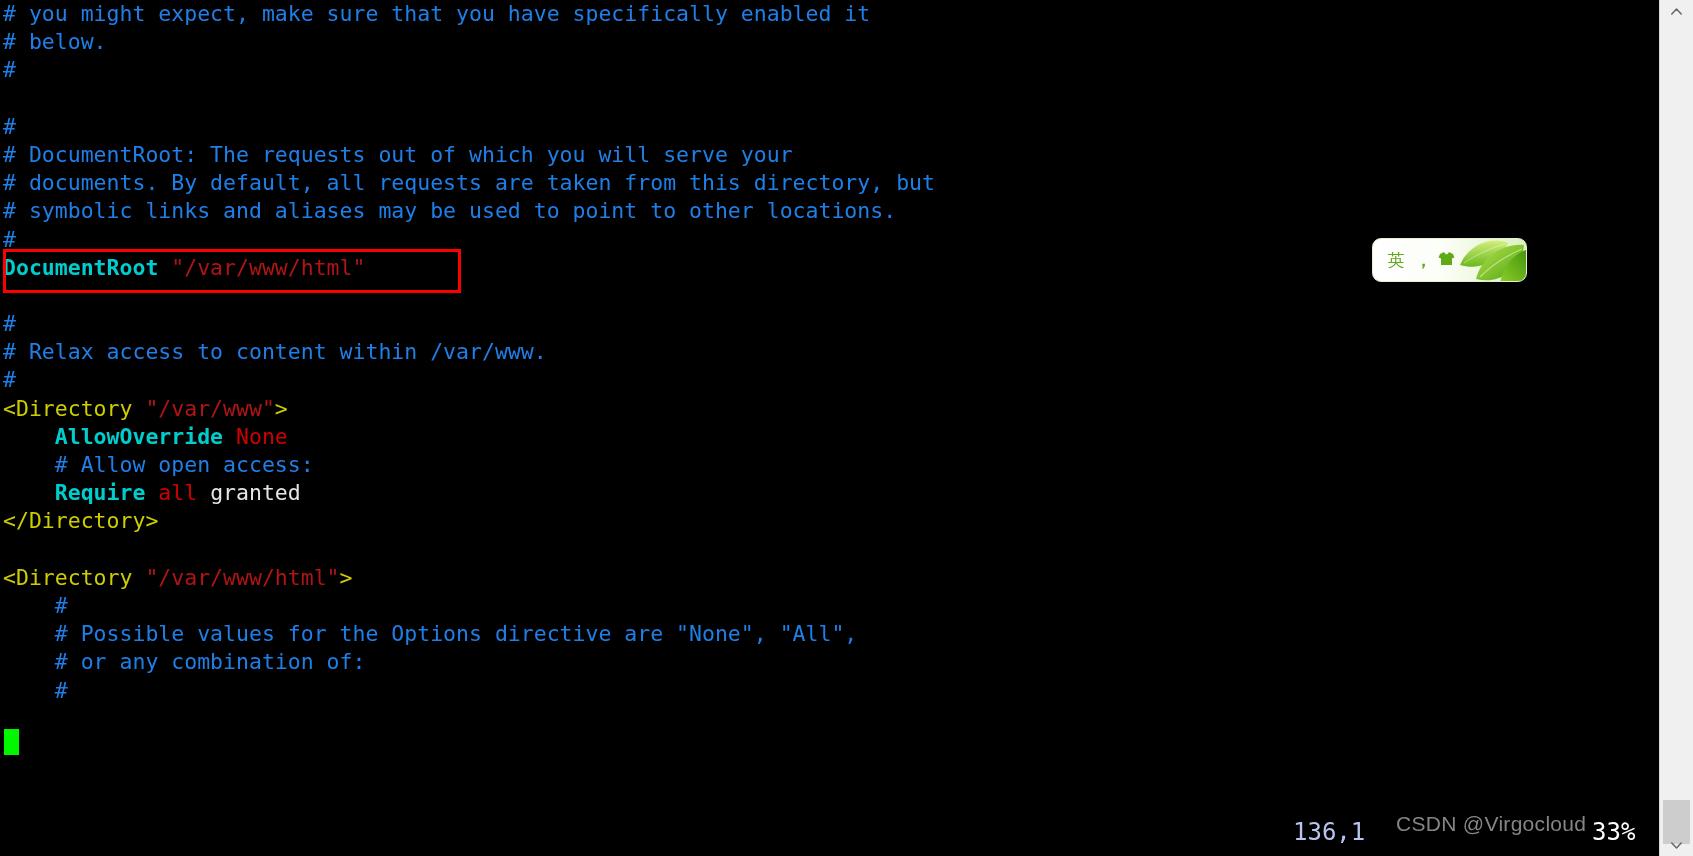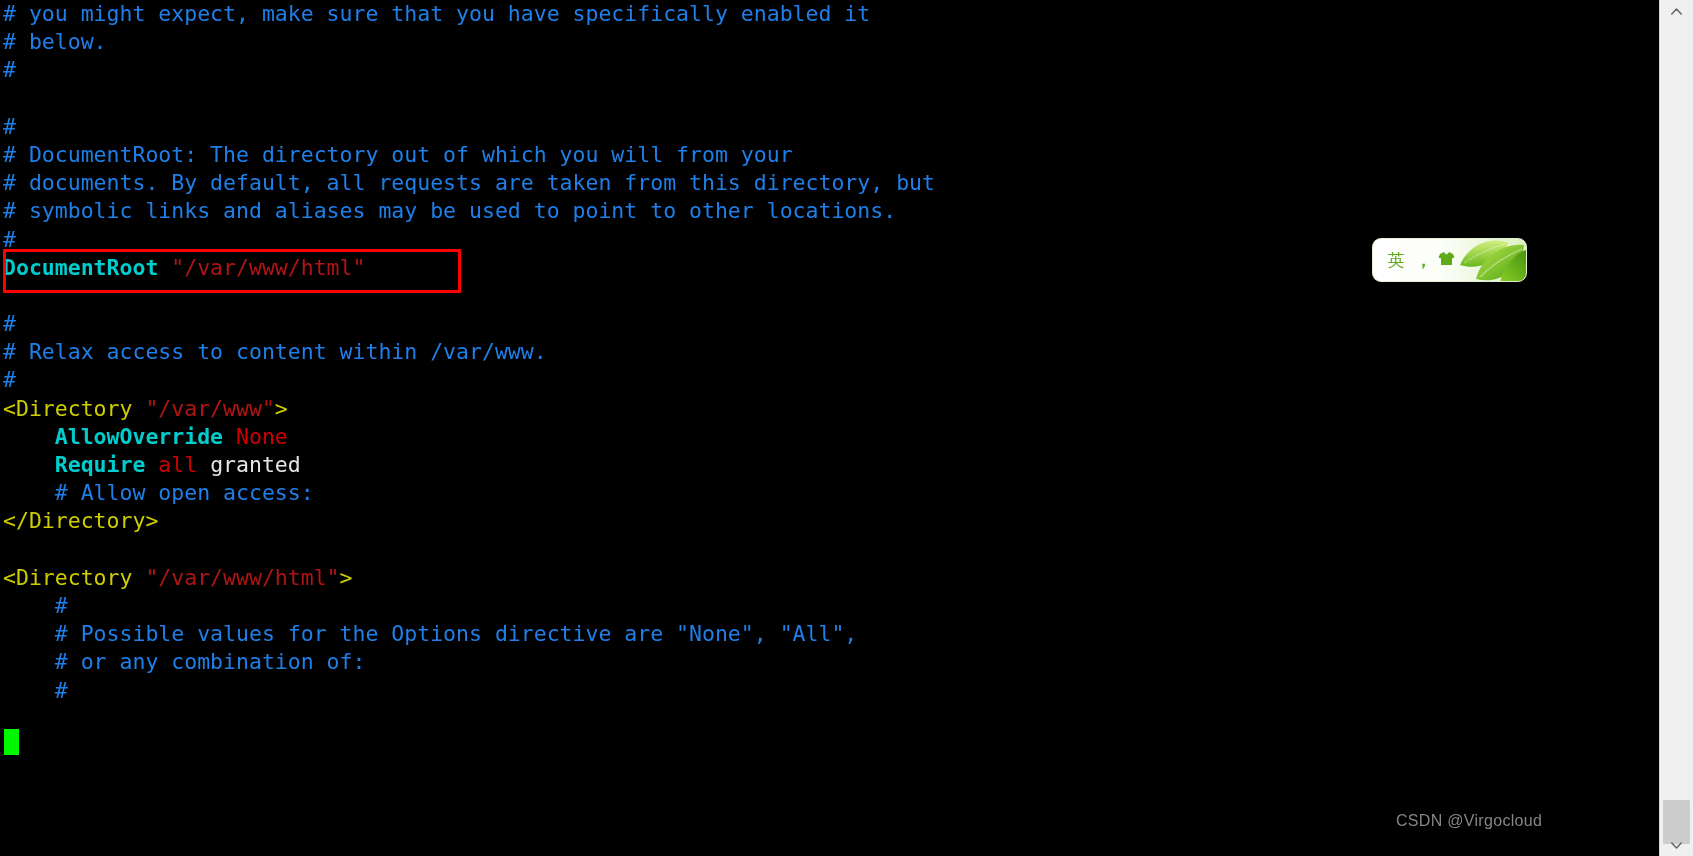--- a/index.html
+++ b/index.html
@@ -99,21 +99,21 @@
     color: #ffffff;
     white-space: pre;
   }
 
   
   #watermark {
     position: absolute;
     left: 1396px;
     top: 812px;
     font-family: "Liberation Sans", sans-serif;
-    font-size: 16px;
+    font-size: 21px;
     color: #b9b9b9;
     opacity: 0.72;
     white-space: nowrap;
     letter-spacing: 0.3px;
   }
 
   
   #ime-bar {
     position: absolute;
     left: 1372px;
@@ -196,46 +196,50 @@
 <body>
 
 <div id="screen">
 
   <div id="terminal">
       <div class="line"><span class="c-comment"># you might expect, make sure that you have specifically enabled it</span></div>
       <div class="line"><span class="c-comment"># below.</span></div>
       <div class="line"><span class="c-comment">#</span></div>
       <div class="line"><span class="c-blank"></span></div>
       <div class="line"><span class="c-comment">#</span></div>
-      <div class="line"><span class="c-comment"># DocumentRoot: The directory out of which you will from your</span></div>
+      <div class="line"><span class="c-comment"># DocumentRoot: The requests out of which you will serve your</span></div>
       <div class="line"><span class="c-comment"># documents. By default, all requests are taken from this directory, but</span></div>
       <div class="line"><span class="c-comment"># symbolic links and aliases may be used to point to other locations.</span></div>
       <div class="line"><span class="c-comment">#</span></div>
       <div class="line"><span class="c-keyword">DocumentRoot </span><span class="c-string">"/var/www/html"</span></div>
       <div class="line"><span class="c-blank"></span></div>
       <div class="line"><span class="c-comment">#</span></div>
       <div class="line"><span class="c-comment"># Relax access to content within /var/www.</span></div>
       <div class="line"><span class="c-comment">#</span></div>
       <div class="line"><span class="c-tag">&lt;Directory </span><span class="c-string">"/var/www"</span><span class="c-tag">&gt;</span></div>
       <div class="line"><span class="c-keyword">    AllowOverride </span><span class="c-value">None</span></div>
+      <div class="line"><span class="c-comment">    # Allow open access:</span></div>
       <div class="line"><span class="c-keyword">    Require </span><span class="c-value">all </span><span class="c-plain">granted</span></div>
-      <div class="line"><span class="c-comment">    # Allow open access:</span></div>
       <div class="line"><span class="c-tag">&lt;/Directory&gt;</span></div>
       <div class="line"><span class="c-blank"></span></div>
       <div class="line"><span class="c-tag">&lt;Directory </span><span class="c-string">"/var/www/html"</span><span class="c-tag">&gt;</span></div>
       <div class="line"><span class="c-comment">    #</span></div>
       <div class="line"><span class="c-comment">    # Possible values for the Options directive are "None", "All",</span></div>
       <div class="line"><span class="c-comment">    # or any combination of:</span></div>
       <div class="line"><span class="c-comment">    #</span></div>
     </div>
 
   <div id="highlight-box"></div>
 
   <div id="cursor-block"></div>
 
+  <div id="status-line">
+    <span id="status-ruler">136,1</span>
+    <span id="status-percent">33%</span>
+  </div>
 
   <div id="watermark">CSDN @Virgocloud</div>
 
   <div id="ime-bar">
     <svg id="ime-leaves" viewBox="0 0 74 50" xmlns="http://www.w3.org/2000/svg">
       <defs>
         <linearGradient id="lg1" x1="0" y1="0" x2="1" y2="1">
           <stop offset="0%" stop-color="#b6e34d"></stop>
           <stop offset="100%" stop-color="#4ea512"></stop>
         </linearGradient>

